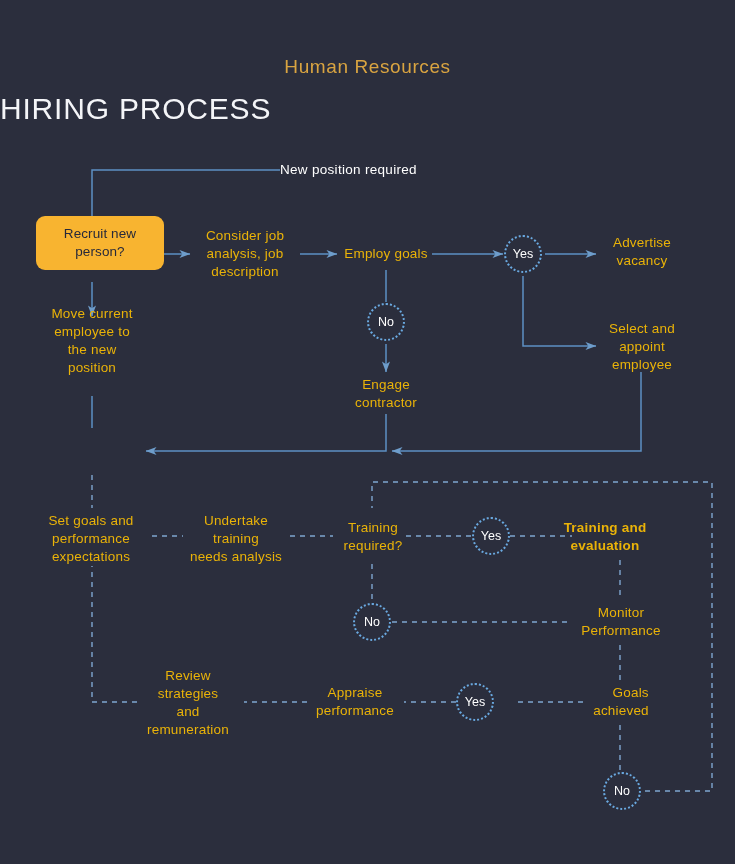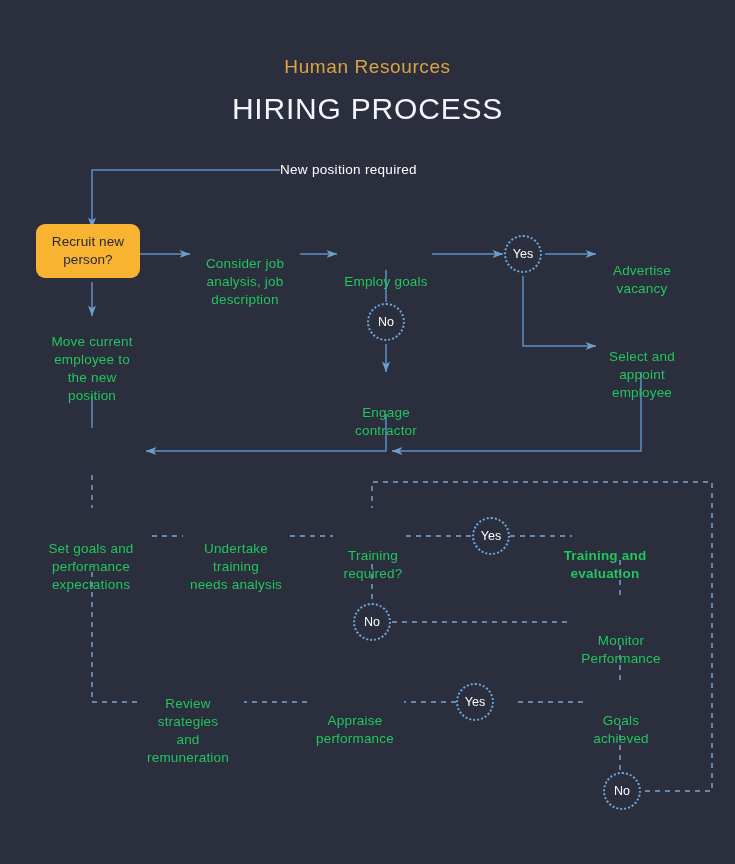--- a/index.html
+++ b/index.html
@@ -32,24 +32,23 @@
     position: absolute;
     box-sizing: border-box;
     display: flex;
     align-items: center;
     justify-content: center;
     text-align: center;
     line-height: 1.32;
     white-space: pre-line;
   }
   .node-text {
-    color: #22c55e;
+    color: #eab308;
     font-size: 13.5px;
     letter-spacing: .2px;
-    margin-top: 28px;
   }
   .node-box {
     border-radius: 9px;
   }
   .node-box.amber {
     background: #f8b430;
     color: #27293a;
   }
   .node-box.blue {
     background: #5cb3f5;
@@ -77,21 +76,21 @@
     right: 0;
     text-align: center;
     color: #d9a441;
     font-size: 19px;
     letter-spacing: .6px;
   }
   .title-main {
     position: absolute;
     left: 0;
     right: 0;
-    text-align: center;
+    text-align: left;
     color: #f4f5f8;
     font-size: 30px;
     letter-spacing: .8px;
   }
 </style>
 </head>
 <body>
 
 <div id="chart-root">
 
@@ -164,21 +163,21 @@
       <path d="M137,702 L92,702 L92,566"></path>
 
       <path d="M620,725 L620,771"></path>
 
       <path d="M645,791 L712,791 L712,482 L372,482 L372,508"></path>
     </g>
   </svg>
 
   <div class="node label-accent" style="left:280px; top:160px; width:200px; height:20px; justify-content:flex-start;">New position required</div>
 
-  <div class="node node-box amber" style="left:36px; top:224px; width:104px; height:54px;">
+  <div class="node node-box amber" style="left:36px; top:216px; width:128px; height:54px;">
     <span class="inner">Recruit new
 person?</span>
   </div>
 
   <div class="node node-text" style="left:186px; top:223px; width:118px; height:62px;">Consider job
 analysis, job
 description</div>
 
   <div class="node node-text" style="left:333px; top:244px; width:106px; height:20px;">Employ goals</div>
 
@@ -226,18 +225,18 @@
   <div class="node node-text" style="left:135px; top:662px; width:106px; height:82px;">Review
 strategies
 and
 remuneration</div>
 
   <div class="node node-text" style="left:303px; top:680px; width:104px; height:44px;">Appraise
 performance</div>
 
   <div class="node node-circle" style="left:456px; top:683px; width:38px; height:38px;">Yes</div>
 
-  <div class="node node-text" style="left:570px; top:680px; width:102px; height:44px;">Goals
+  <div class="node node-text" style="left:570px; top:680px; width:102px; height:44px;text-align:right;">Goals
 achieved</div>
 
   <div class="node node-circle" style="left:603px; top:772px; width:38px; height:38px;">No</div>
 
 </div>
 
 </body></html>

